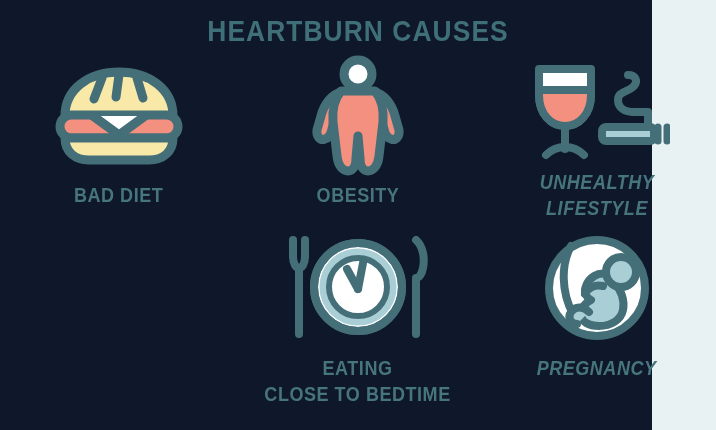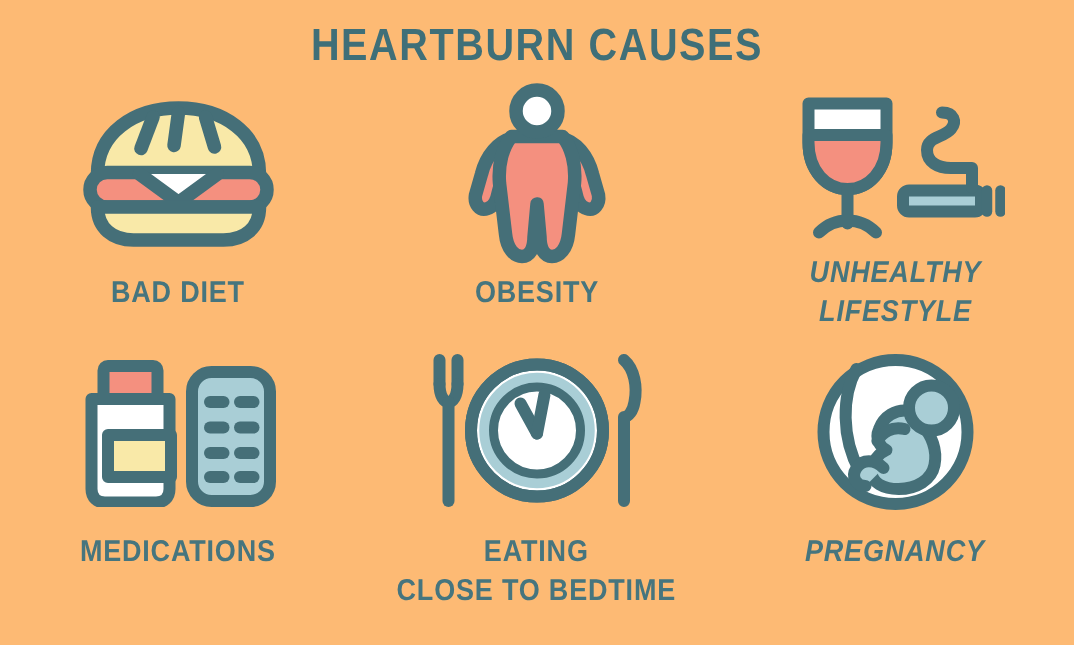--- a/index.html
+++ b/index.html
@@ -8,23 +8,23 @@
   }
   body {
     width: 716px;
     height: 430px;
     background: #e9f2f3;
     font-family: "Liberation Sans", sans-serif;
     overflow: hidden;
   }
   #infographic {
     position: relative;
-    width: 716px;
+    width: 652px;
     height: 430px;
-    background: #fdba74;
+    background: #0f172a;
   }
   #page-title {
     position: absolute;
     top: 14px;
     left: 0;
     width: 716px;
     text-align: center;
     font-family: "Liberation Sans", sans-serif;
     font-size: 30px;
     font-weight: bold;
@@ -128,47 +128,20 @@
             <path d="M134 70 L134 84" stroke-width="7"></path>
             <path d="M143 70 L143 84" stroke-width="7"></path>
 
             <path d="M104 18 C112 18 114 24 110 29 C105 35 94 34 94 43 C94 51 101 55 110 55 L124 55 L124 68" fill="none"></path>
           </g>
         </svg>
       </div>
       <div class="cause-label">UNHEALTHY LIFESTYLE</div>
     </div>
 
-    <div class="cause-cell row2 cell-c0">
-      <div class="icon-wrap">
-        <svg width="134" height="100" viewBox="0 0 134 100" xmlns="http://www.w3.org/2000/svg">
-          <g stroke="#456f78" stroke-width="8" stroke-linejoin="round" stroke-linecap="round">
-
-            <path d="M9 28 L61 28 L61 88 C61 94 57 97 52 97 L18 97 C13 97 9 94 9 88 Z" fill="#ffffff"></path>
-
-            <rect x="17" y="6" width="36" height="22" rx="3" fill="#f4907f"></rect>
-
-            <rect x="20" y="52" width="42" height="28" fill="#f9e9a8"></rect>
-
-            <rect x="76" y="10" width="52" height="86" rx="13" fill="#a9ced6"></rect>
-            <g stroke="#456f78" stroke-width="8" stroke-linecap="round">
-              <path d="M88 30 L97 30"></path>
-                <path d="M108 30 L117 30"></path>
-              <path d="M88 47 L97 47"></path>
-                <path d="M108 47 L117 47"></path>
-              <path d="M88 64 L97 64"></path>
-                <path d="M108 64 L117 64"></path>
-              <path d="M88 80 L97 80"></path>
-                <path d="M108 80 L117 80"></path>
-            </g>
-          </g>
-        </svg>
-      </div>
-      <div class="cause-label">MEDICATIONS</div>
-    </div>
 
     <div class="cause-cell row2 cell-c2">
       <div class="icon-wrap">
         <svg width="112" height="108" viewBox="0 0 112 108" xmlns="http://www.w3.org/2000/svg">
           <g stroke="#456f78" stroke-width="8" stroke-linejoin="round" stroke-linecap="round">
             <circle cx="56" cy="54" r="48" fill="#ffffff"></circle>
             <path d="M30 12 C20 30 20 58 32 80" fill="none"></path>
 
             <path d="M66 40 C56 38 48 44 45 52 C42 59 46 64 50 66 C45 68 40 74 40 80
                      C40 88 48 92 58 92 C70 92 80 86 82 76 C84 66 80 56 74 50 Z" fill="#a9ced6"></path>

